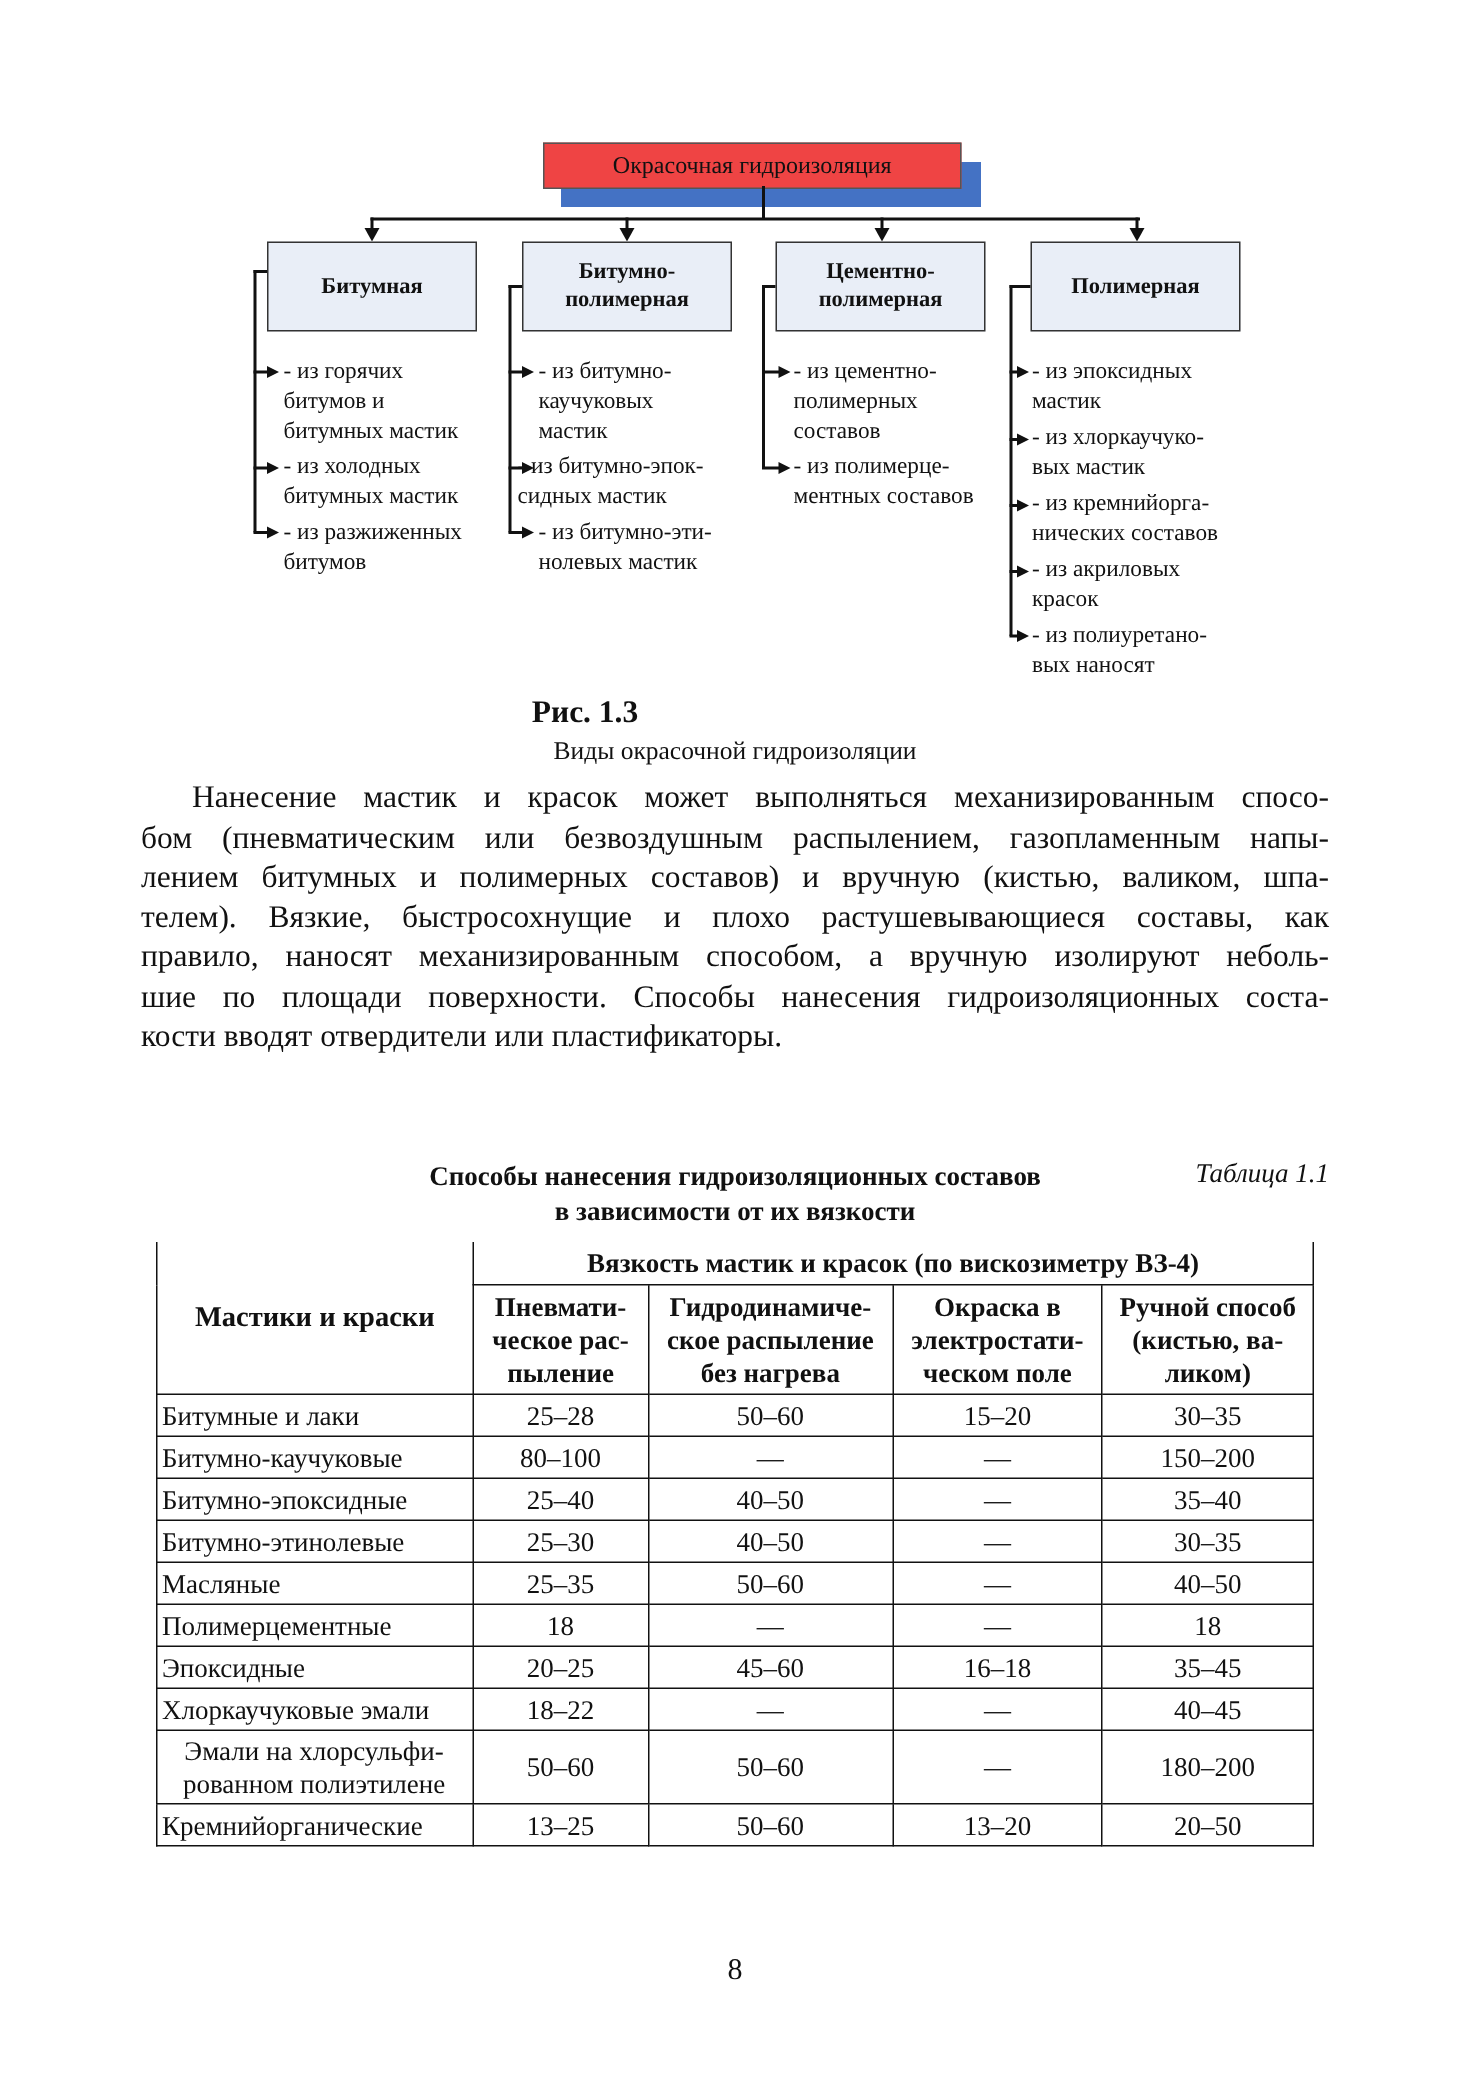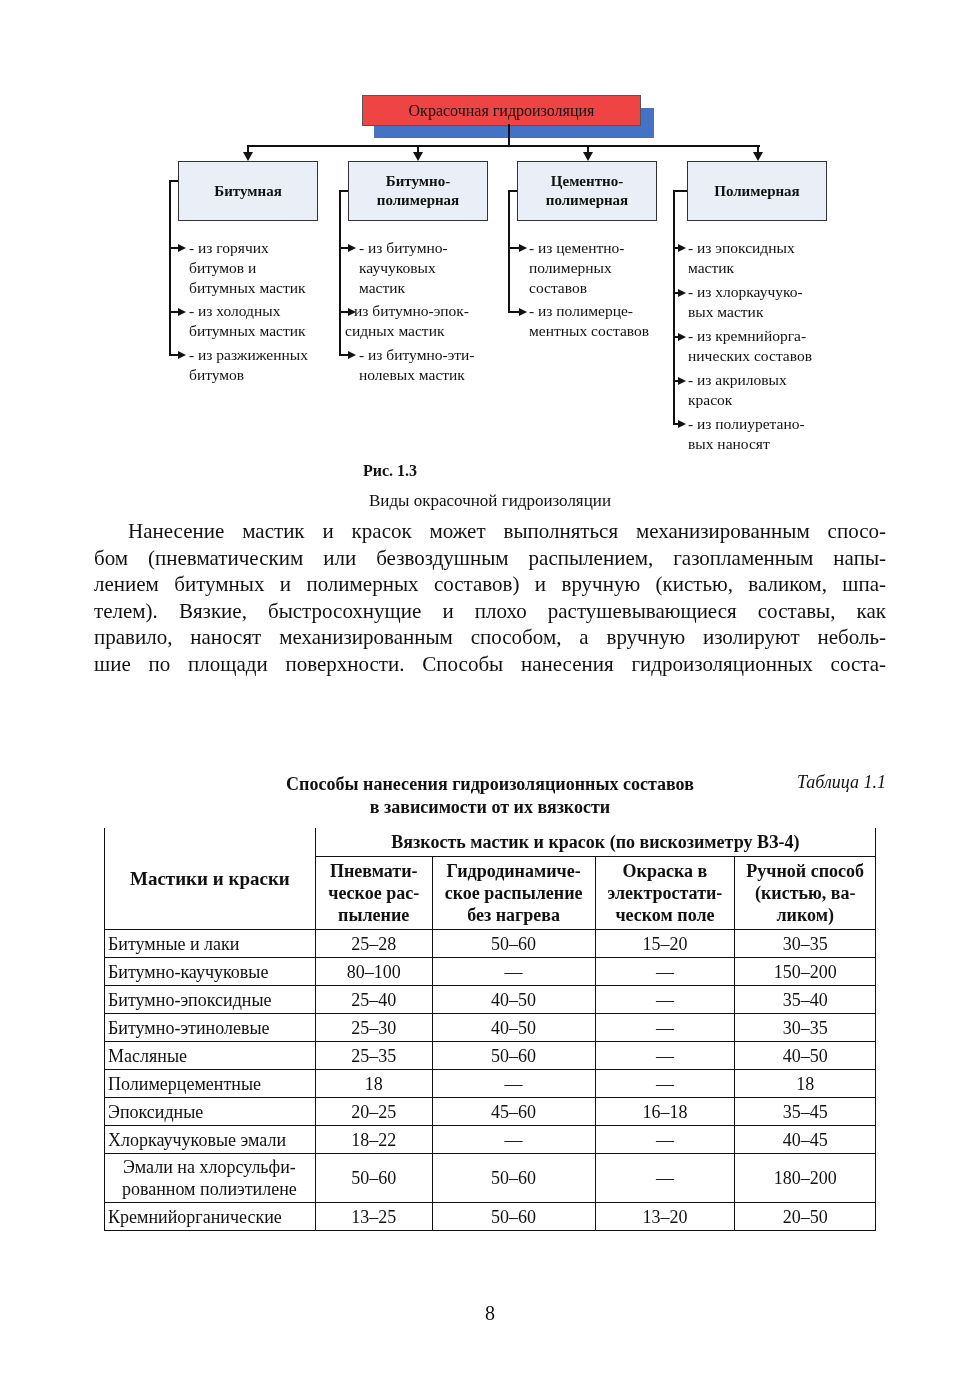--- a/index.html
+++ b/index.html
@@ -9,21 +9,21 @@
   .root-shadow { position: absolute; left: 374px; top: 108px; width: 280px; height: 30px; background: #4472c4; }
   .root-box { position: absolute; left: 362px; top: 95px; width: 277px; height: 29px; background: #ef4444;
               border: 1.5px solid #555; font-size: 16px; text-align: center; line-height: 29px; }
   .cat-box { position: absolute; top: 161px; width: 138px; height: 58px; background: #e9eef7; border: 1.5px solid #333;
              font-weight: bold; font-size: 15px; display: flex; align-items: center; justify-content: center;
              text-align: center; line-height: 19px; }
   .line { position: absolute; background: #111; }
   .arrow-down { position: absolute; width: 0; height: 0; border-left: 5px solid transparent; border-right: 5px solid transparent; border-top: 9px solid #111; }
   .arrow-right { position: absolute; width: 0; height: 0; border-top: 4px solid transparent; border-bottom: 4px solid transparent; border-left: 8px solid #111; }
   .sub-item { position: absolute; font-size: 15.5px; line-height: 20px; white-space: pre-line; }
-  .caption-num { position: absolute; left: 0; width: 780px; top: 462px; text-align: center; font-weight: bold; font-size: 16px; }
+  .caption-num { position: absolute; left: 0; width: 780px; top: 462px; text-align: center; font-weight: bold; font-size: 21px; }
   .caption-title { position: absolute; left: 0; width: 980px; top: 491px; text-align: center; font-size: 17px; }
   .para { position: absolute; left: 94px; top: 518px; width: 792px; font-size: 21px; line-height: 26.5px; text-align: justify; }
   .para .ln { display: block; text-align: justify; text-align-last: justify; height: 26.5px; }
   .para .ln.last { text-align-last: left; }
   .table-label { position: absolute; right: 94px; top: 740px; font-style: italic; font-size: 18px; margin-top: 32px; }
   .table-title { position: absolute; left: 0; width: 980px; top: 773px; text-align: center; font-weight: bold; font-size: 18px; line-height: 23px; }
   table.visc { position: absolute; left: 104px; top: 828px; border-collapse: collapse; width: 772px; font-size: 18px; }
   table.visc td, table.visc th { border: 1.5px solid #111; padding: 0 4px; text-align: center; }
   table.visc th { font-weight: bold; line-height: 22px; }
   table.visc td { height: 27px; line-height: 22px; }
@@ -138,20 +138,21 @@
 <div class="caption-num">Рис. 1.3</div>
 <div class="caption-title">Виды окрасочной гидроизоляции</div>
 
 <div class="para">
   <span class="ln" style="text-indent:34px;">Нанесение мастик и красок может выполняться механизированным спосо-</span>
   <span class="ln">бом (пневматическим или безвоздушным распылением, газопламенным напы-</span>
   <span class="ln">лением битумных и полимерных составов) и вручную (кистью, валиком, шпа-</span>
   <span class="ln">телем). Вязкие, быстросохнущие и плохо растушевывающиеся составы, как</span>
   <span class="ln">правило, наносят механизированным способом, а вручную изолируют неболь-</span>
   <span class="ln">шие по площади поверхности. Способы нанесения гидроизоляционных соста-</span>
+  <span class="ln last">кости вводят отвердители или пластификаторы.</span>
 </div>
 
 <div class="table-label">Таблица 1.1</div>
 <div class="table-title">
   <div>Способы нанесения гидроизоляционных составов</div>
   <div>в зависимости от их вязкости</div>
 </div>
 
 <table class="visc">
   <colgroup>

